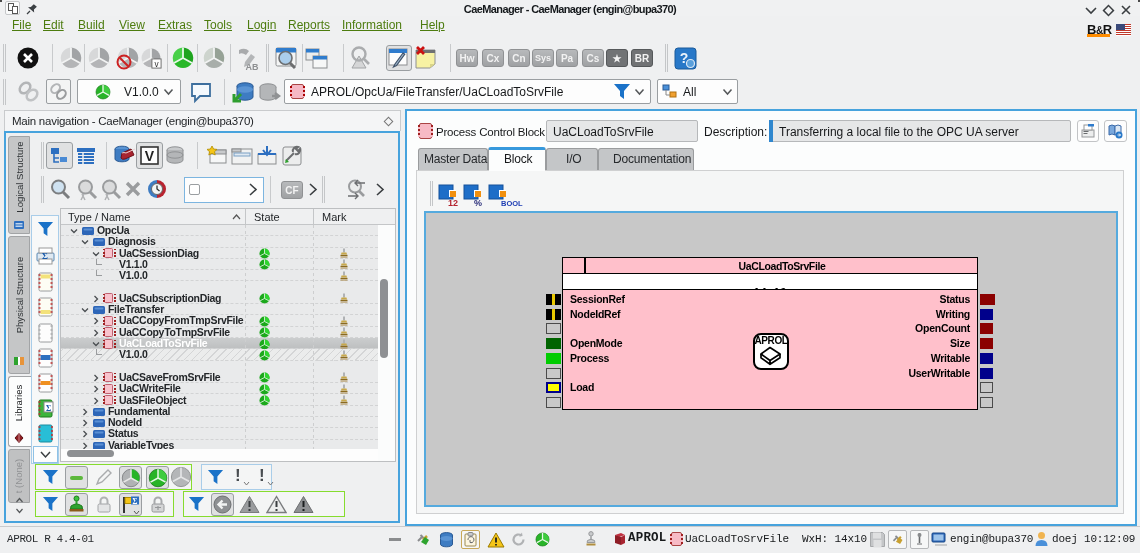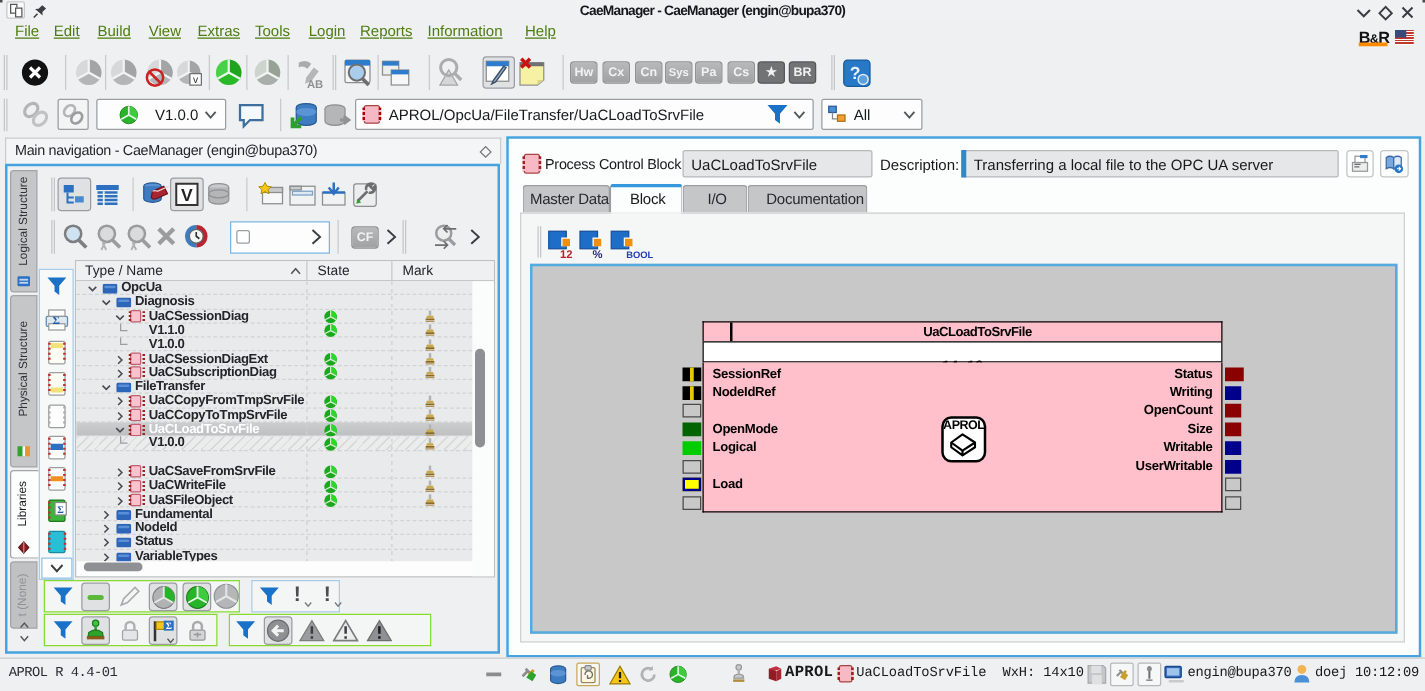--- a/index.html
+++ b/index.html
@@ -460,40 +460,20 @@
         <rect x="3" y="0.5" width="2" height="4" fill="#b0b2b4"></rect>
         <path d="M1.5 4.5 h5 l0.5 2 h-6 Z" fill="#c8a84a"></path>
         <rect x="0.5" y="6.8" width="7" height="1.4" fill="#8a6a20"></rect>
         <rect x="0.5" y="8.6" width="7" height="1" fill="#b0925a"></rect>
       </svg>
     </div>
 <div style="position:absolute;left:0;top:45.2px;width:317px;height:11.3px;border-bottom:1px dashed #d2d3d4;">
       <div style="position:absolute;left:35px;top:0;width:1px;height:5px;background:#9a9c9e;"></div>
       <div style="position:absolute;left:35px;top:5px;width:6px;height:1px;background:#9a9c9e;"></div>
       <div style="position:absolute;left:58px;top:0;font-size:10.5px;font-weight:bold;letter-spacing:-0.3px;color:#232629;line-height:11px;">V1.0.0</div>
-      <svg style="position:absolute;left:279px;top:0.5px;" width="8" height="10" viewBox="0 0 8 10">
-        <rect x="3" y="0.5" width="2" height="4" fill="#b0b2b4"></rect>
-        <path d="M1.5 4.5 h5 l0.5 2 h-6 Z" fill="#c8a84a"></path>
-        <rect x="0.5" y="6.8" width="7" height="1.4" fill="#8a6a20"></rect>
-        <rect x="0.5" y="8.6" width="7" height="1" fill="#b0925a"></rect>
-      </svg>
-    </div>
-<div style="position:absolute;left:0;top:56.5px;width:317px;height:11.3px;border-bottom:1px dashed #d2d3d4;">
-      <svg style="position:absolute;left:32px;top:2px;" width="6" height="8" viewBox="0 0 6 8">
-        <path d="M1.5 1 L4.5 4 L1.5 7" stroke="#4a4e51" stroke-width="1.3" fill="none"></path>
-      </svg>
-      <div style="position:absolute;left:43px;top:0.5px;width:9px;height:10px;background:#f8c3cd;border:1px solid #c06070;border-radius:1.5px;"></div>
-      <div style="position:absolute;left:42px;top:1.5px;width:1.5px;height:8px;background:repeating-linear-gradient(#a02020 0 1.5px,transparent 1.5px 3.2px);"></div>
-      <div style="position:absolute;left:53px;top:1.5px;width:1.5px;height:8px;background:repeating-linear-gradient(#a02020 0 1.5px,transparent 1.5px 3.2px);"></div>
-      <div style="position:absolute;left:58px;top:0;font-size:10.5px;font-weight:bold;letter-spacing:-0.3px;color:#232629;line-height:11px;">UaCSessionDiagExt</div>
-      <svg style="position:absolute;left:198px;top:0.5px;" width="11" height="11" viewBox="0 0 12 12">
-        <circle cx="6" cy="6" r="5.5" fill="#1ca81c"></circle>
-        <path d="M6 6 L6 0.5 A5.5 5.5 0 0 1 10.8 8.5 Z" fill="#2fd42f"></path>
-        <path d="M6 6 L6 0.5 M6 6 L10.8 8.5 M6 6 L1.2 8.5" stroke="#d8f0d8" stroke-width="1"></path>
-      </svg>
       <svg style="position:absolute;left:279px;top:0.5px;" width="8" height="10" viewBox="0 0 8 10">
         <rect x="3" y="0.5" width="2" height="4" fill="#b0b2b4"></rect>
         <path d="M1.5 4.5 h5 l0.5 2 h-6 Z" fill="#c8a84a"></path>
         <rect x="0.5" y="6.8" width="7" height="1.4" fill="#8a6a20"></rect>
         <rect x="0.5" y="8.6" width="7" height="1" fill="#b0925a"></rect>
       </svg>
     </div>
 <div style="position:absolute;left:0;top:67.8px;width:317px;height:11.3px;border-bottom:1px dashed #d2d3d4;">
       <svg style="position:absolute;left:32px;top:2px;" width="6" height="8" viewBox="0 0 6 8">
         <path d="M1.5 1 L4.5 4 L1.5 7" stroke="#4a4e51" stroke-width="1.3" fill="none"></path>
@@ -885,21 +865,21 @@
 <div class="abs" style="left:980px;top:308.7px;width:13px;height:11px;background:#00008b;"></div>
 <div class="abs" style="left:980px;top:323.4px;width:13px;height:11px;background:#8b0000;"></div>
 <div class="abs" style="left:980px;top:338.1px;width:13px;height:11px;background:#8b0000;"></div>
 <div class="abs" style="left:980px;top:352.8px;width:13px;height:11px;background:#00008b;"></div>
 <div class="abs" style="left:980px;top:367.5px;width:13px;height:11px;background:#00008b;"></div>
 <div class="abs" style="left:980px;top:382.2px;width:13px;height:11px;background:#c8c8c8;border:1.5px solid #4a4a4a;"></div>
 <div class="abs" style="left:980px;top:396.9px;width:13px;height:11px;background:#c8c8c8;border:1.5px solid #4a4a4a;"></div>
 <div class="abs" style="left:570px;top:293.0px;font-size:10.5px;font-weight:bold;letter-spacing:-0.25px;color:#000;line-height:13px;">SessionRef</div>
 <div class="abs" style="left:570px;top:307.7px;font-size:10.5px;font-weight:bold;letter-spacing:-0.25px;color:#000;line-height:13px;">NodeIdRef</div>
 <div class="abs" style="left:570px;top:337.1px;font-size:10.5px;font-weight:bold;letter-spacing:-0.25px;color:#000;line-height:13px;">OpenMode</div>
-<div class="abs" style="left:570px;top:351.8px;font-size:10.5px;font-weight:bold;letter-spacing:-0.25px;color:#000;line-height:13px;">Logical</div>
+<div class="abs" style="left:570px;top:351.8px;font-size:10.5px;font-weight:bold;letter-spacing:-0.25px;color:#000;line-height:13px;">Process</div>
 <div class="abs" style="left:570px;top:381.2px;font-size:10.5px;font-weight:bold;letter-spacing:-0.25px;color:#000;line-height:13px;">Load</div>
 <div class="abs" style="left:770px;top:293.0px;width:200px;text-align:right;font-size:10.5px;font-weight:bold;letter-spacing:-0.25px;color:#000;line-height:13px;">Status</div>
 <div class="abs" style="left:770px;top:307.7px;width:200px;text-align:right;font-size:10.5px;font-weight:bold;letter-spacing:-0.25px;color:#000;line-height:13px;">Writing</div>
 <div class="abs" style="left:770px;top:322.4px;width:200px;text-align:right;font-size:10.5px;font-weight:bold;letter-spacing:-0.25px;color:#000;line-height:13px;">OpenCount</div>
 <div class="abs" style="left:770px;top:337.1px;width:200px;text-align:right;font-size:10.5px;font-weight:bold;letter-spacing:-0.25px;color:#000;line-height:13px;">Size</div>
 <div class="abs" style="left:770px;top:351.8px;width:200px;text-align:right;font-size:10.5px;font-weight:bold;letter-spacing:-0.25px;color:#000;line-height:13px;">Writable</div>
 <div class="abs" style="left:770px;top:366.5px;width:200px;text-align:right;font-size:10.5px;font-weight:bold;letter-spacing:-0.25px;color:#000;line-height:13px;">UserWritable</div>
 
 <div class="abs" style="left:753px;top:333px;width:36px;height:37px;background:#fff;border:2px solid #000;border-radius:8px;"></div>
 <div class="abs" style="left:754px;top:335px;width:34px;text-align:center;font-size:10px;font-weight:bold;color:#000;letter-spacing:-0.4px;">APROL</div>

